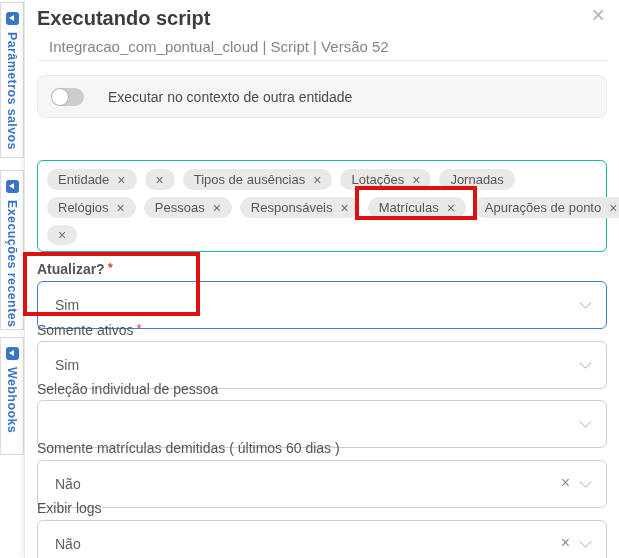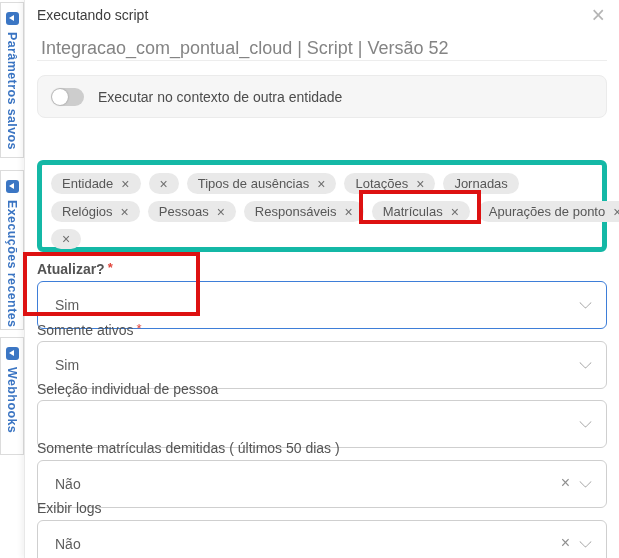--- a/index.html
+++ b/index.html
@@ -11,39 +11,39 @@
               display:flex; flex-direction:column; align-items:center; padding-top:9px; cursor:pointer; }
   .tab-icon { width:13px; height:13px; background:#3b76c4; border-radius:3px; position:relative; flex:none; }
   .tab-icon .tri { position:absolute; left:3px; top:3px; width:0; height:0;
                    border-top:3.5px solid transparent; border-bottom:3.5px solid transparent; border-right:5.5px solid #fff; }
   .tab-label { writing-mode:vertical-rl; margin-top:7px; font-size:12.5px; font-weight:700;
                color:#3a74c2; letter-spacing:.4px; white-space:nowrap; }
 
   
   #panel { position:absolute; left:24px; top:0; width:595px; height:558px; background:#fff;
            border-left:1px solid #e8e8e8; box-shadow:-3px 0 5px rgba(0,0,0,.05); }
-  .title { position:absolute; left:12px; top:7px; font-size:14px; font-weight:400; color:#3d3d3d; }
-  .subtitle { position:absolute; left:16px; top:38px; font-size:18px; color:#848484; }
+  .title { position:absolute; left:12px; top:7px; font-size:20px; font-weight:700; color:#3d3d3d; }
+  .subtitle { position:absolute; left:24px; top:38px; font-size:15px; color:#848484; }
   .close-x { position:absolute; right:14px; top:4px; font-size:23px; font-weight:300; color:#b5b5b5; cursor:pointer; line-height:1; }
   .divider { position:absolute; left:12px; right:12px; top:60px; border-top:1px solid #ededed; }
 
   
   .toggle-box { position:absolute; left:12px; right:12px; top:75px; height:43px; background:#f6f6f6;
                 border:1px solid #ebebeb; border-radius:8px; display:flex; align-items:center; padding-left:13px; }
   .switch { width:33px; height:18px; border-radius:9px; background:#cdcdcd; position:relative; flex:none; cursor:pointer; }
   .knob { position:absolute; left:1px; top:1px; width:16px; height:16px; border-radius:50%; background:#fff;
           box-shadow:0 0 2px rgba(0,0,0,.35); }
-  .toggle-label { margin-left:14px; font-size:14px; color:#4c4c4c; }
+  .toggle-label { margin-left:24px; font-size:14px; color:#4c4c4c; }
 
   
   .lbl { position:absolute; left:12px; font-size:14px; color:#545454; }
   .req { color:#e0443a; margin-left:3px; position:relative; top:-2px; font-size:13px; }
 
   
-  .tags-box { position:absolute; left:12px; right:12px; top:160px; height:92px; border:5px solid #14b8a6;
+  .tags-box { position:absolute; left:12px; right:12px; top:160px; height:92px; border:1px solid #14b8a6;
               border-radius:6px; padding:8px 9px; cursor:pointer; }
   .tag-row { display:flex; gap:8px; margin-bottom:7px; }
   .chip { display:inline-flex; align-items:center; gap:8px; background:#e9e9e9; border-radius:12px;
           padding:3px 11px; font-size:13px; color:#575757; white-space:nowrap; position:relative; }
   .chip-x { font-size:14px; color:#6f6f6f; cursor:pointer; line-height:1; }
 
   
   .sel { position:absolute; left:12px; right:12px; height:48px; background:#fff; border:1px solid #cfcfcf;
          border-radius:6px; display:flex; align-items:center; padding-left:17px; font-size:14px; color:#5e5e5e; cursor:pointer; }
   .sel.focused { border:1.5px solid #3e7ed8; }
@@ -165,21 +165,21 @@
 
     <div class="lbl" style="top:381px;">
       <span>Seleção individual de pessoa</span>
     </div>
     <div class="sel" style="top:400px;">
       <span></span>
       <span class="chev"></span>
     </div>
 
     <div class="lbl" style="top:440px;">
-      <span>Somente matrículas demitidas ( últimos 50 dias )</span>
+      <span>Somente matrículas demitidas ( últimos 60 dias )</span>
     </div>
     <div class="sel" style="top:460px;">
       <span>Não</span>
       <span class="clr">×</span>
       <span class="chev"></span>
     </div>
 
     <div class="lbl" style="top:500px;">
       <span>Exibir logs</span>
     </div>

